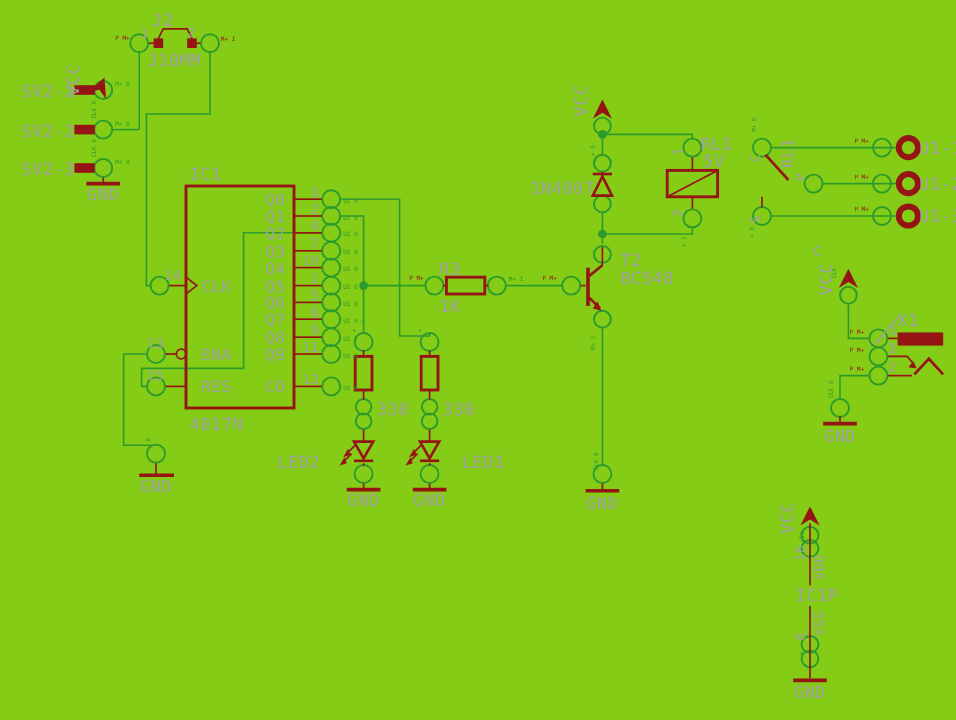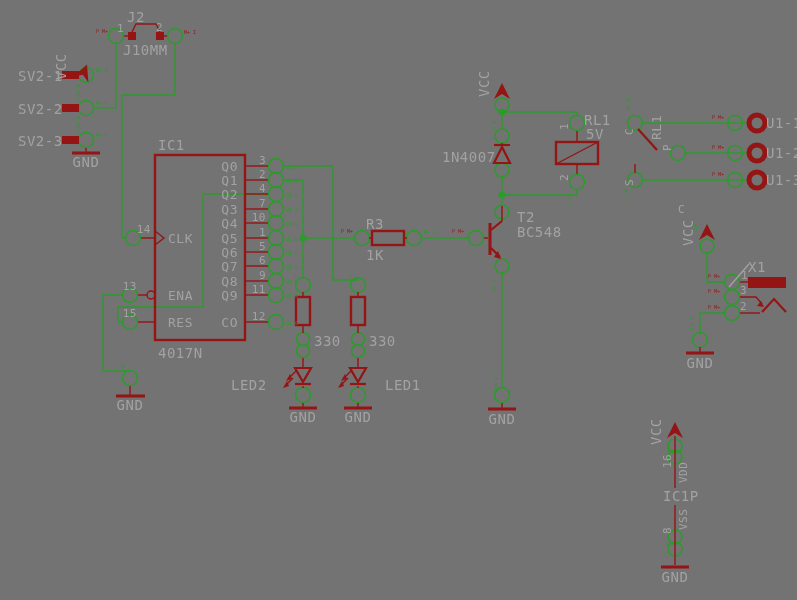--- a/index.html
+++ b/index.html
@@ -1,16 +1,16 @@
 <!DOCTYPE html>
 <html><head>
 <meta charset="utf-8">
 <style>
   html,body{margin:0;padding:0;background:#ffffff;}
-  #canvas{position:relative;width:797px;height:600px;background:#737373;overflow:hidden;}
+  #canvas{position:relative;width:797px;height:600px;background:#84cc16;overflow:hidden;}
   svg{display:block;}
   .wire{fill:none;stroke:#2c9b2c;stroke-width:1.3;}
   .pc{fill:none;stroke:#2c9b2c;stroke-width:1.6;}
   .dot{fill:#2c9b2c;stroke:none;}
   .rl{stroke:#951414;stroke-width:1.4;fill:none;}
   .rl2{stroke:#951414;stroke-width:2.2;fill:none;}
   .rl3{stroke:#951414;stroke-width:3;fill:none;}
   .rfill{fill:#951414;stroke:none;}
   .body{fill:none;stroke:#951414;stroke-width:2.4;}
   .pad{fill:none;stroke:#951414;stroke-width:5;}

